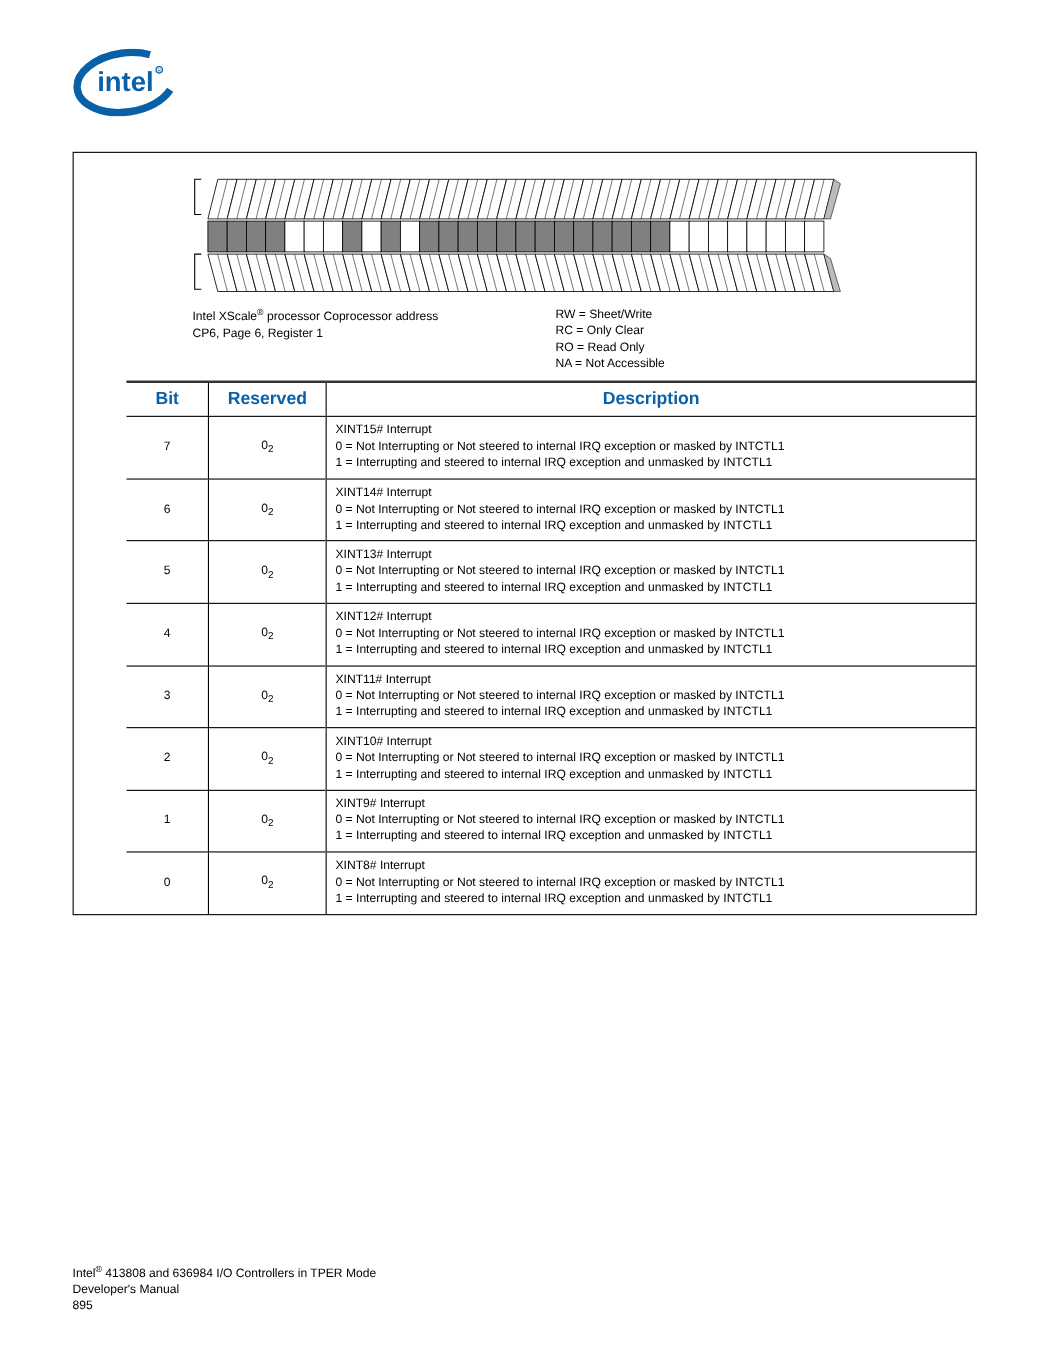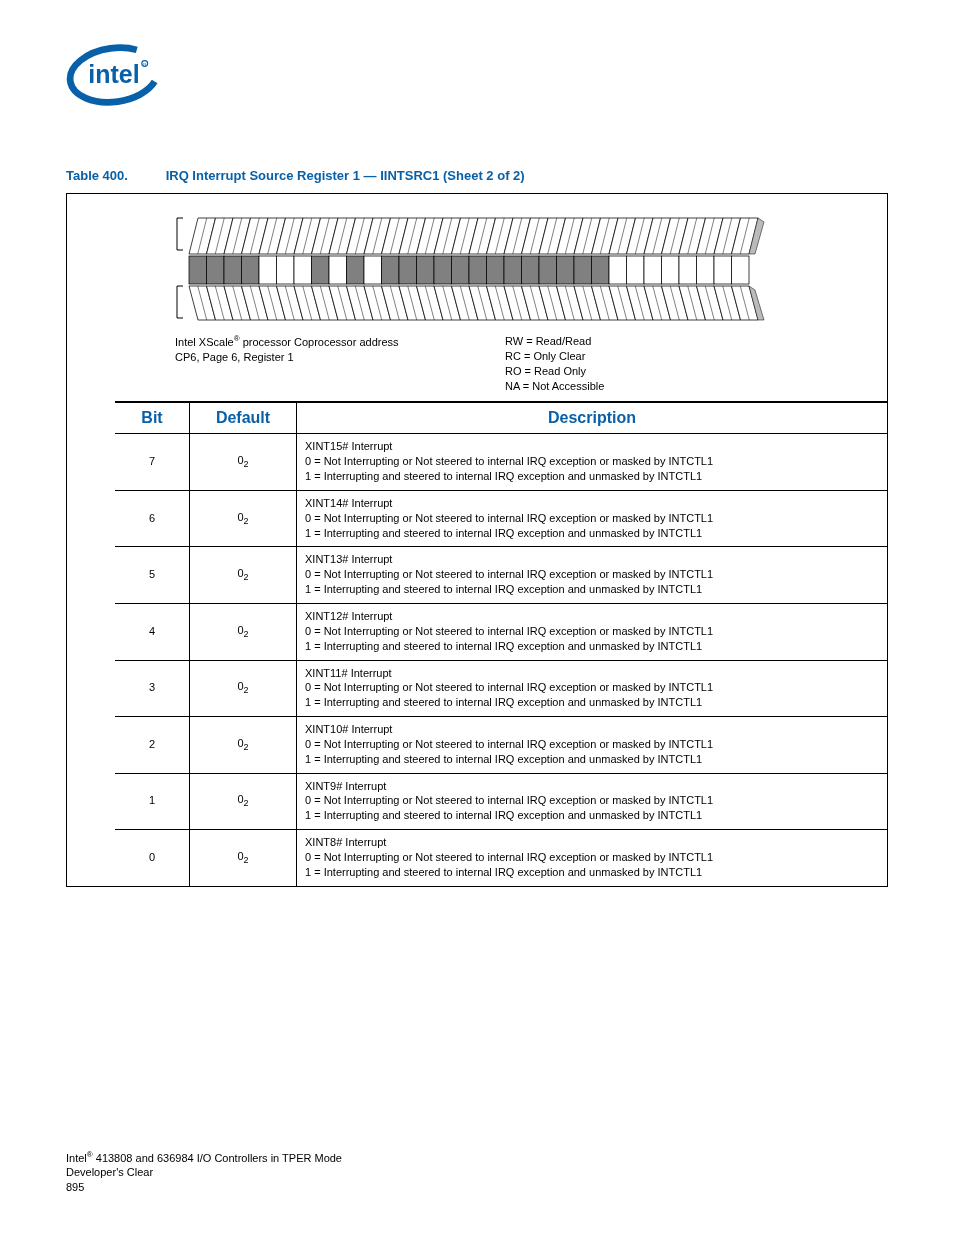--- a/index.html
+++ b/index.html
@@ -112,24 +112,20 @@
     <div>
       <svg class="logo" viewBox="0 0 100 64">
         <ellipse cx="50" cy="32" rx="46" ry="28" fill="none" stroke="#0860a8" stroke-width="7" stroke-dasharray="190 80" stroke-dashoffset="-14" transform="rotate(-8 50 32)"></ellipse>
         <text x="50" y="40" text-anchor="middle" font-family="Arial" font-size="26" font-weight="bold" fill="#0860a8">intel</text>
         <circle cx="82" cy="20" r="3" fill="none" stroke="#0860a8" stroke-width="1.2"></circle>
         <text x="82" y="22.5" text-anchor="middle" font-size="4.5" fill="#0860a8">R</text>
       </svg>
     </div>
   </div>
 
-  <div class="table-caption">
-    <span class="tbl-num">Table 400.</span>
-    <span>IRQ Interrupt Source Register 1 — IINTSRC1 (Sheet 2 of 2)</span>
-  </div>
 
   <div class="outer">
 
     <div class="diagram-area">
       <svg id="reg-svg" class="reg-diagram" width="610" height="118" viewBox="0 0 610 118">
           <path d="M 8 6 h -6 v 32 h 6" fill="none" stroke="#000" stroke-width="1"></path>
           <path d="M 8 74 h -6 v 32 h 6" fill="none" stroke="#000" stroke-width="1"></path>
           <path d="M 23 6 L 40.5 6 L 31.5 42 L 14 42 Z" fill="#fff" stroke="#000" stroke-width="0.75"></path>
           <line x1="31.75" y1="6" x2="22.75" y2="42" stroke="#000" stroke-width="0.5"></line>
           <rect x="14" y="44" width="17.5" height="28" fill="#808080" stroke="#000" stroke-width="0.75"></rect>
@@ -293,33 +289,33 @@
           <path d="M 583 6 L 589 10 L 580 42 L 574 42 Z" fill="#bbb" stroke="#000" stroke-width="0.5"></path>
           <path d="M 574 74 L 580 78 L 589 108 L 583 108 Z" fill="#bbb" stroke="#000" stroke-width="0.5"></path>
         </svg>
 
       <div class="diag-legend-row">
         <div class="diag-col1">
           <span>Intel XScale</span><sup>®</sup><span> processor Coprocessor address</span><br>
           <span>CP6, Page 6, Register 1</span>
         </div>
         <div class="diag-col3">
-          <span>RW = Read/Read</span><br>
+          <span>RW = Sheet/Write</span><br>
           <span>RC = Only Clear</span><br>
           <span>RO = Read Only</span><br>
           <span>NA = Not Accessible</span>
         </div>
       </div>
     </div>
 
     <table class="bits">
       <thead>
         <tr>
           <th class="col-bit">Bit</th>
-          <th class="col-def">Default</th>
+          <th class="col-def">Reserved</th>
           <th class="col-desc">Description</th>
         </tr>
       </thead>
       <tbody id="bits-body">
           <tr>
             <td class="col-bit">7</td>
             <td class="col-def">0<span class="sub2">2</span></td>
             <td class="col-desc">XINT15# Interrupt<br>0 =  Not Interrupting or Not steered to internal IRQ exception or masked by INTCTL1<br>1 =  Interrupting and steered to internal IRQ exception and unmasked by INTCTL1</td>
           </tr>
           <tr>
@@ -358,18 +354,18 @@
             <td class="col-desc">XINT8# Interrupt<br>0 =  Not Interrupting or Not steered to internal IRQ exception or masked by INTCTL1<br>1 =  Interrupting and steered to internal IRQ exception and unmasked by INTCTL1</td>
           </tr>
         </tbody>
     </table>
 
   </div>
 
   <div class="footer">
     <div class="fl">
       <span>Intel</span><sup>®</sup><span> 413808 and 636984 I/O Controllers in TPER Mode</span><br>
-      <span>Developer's Clear</span><br>
+      <span>Developer's Manual</span><br>
       <span>895</span>
     </div>
   </div>
 
 </div>
 
 </body></html>

